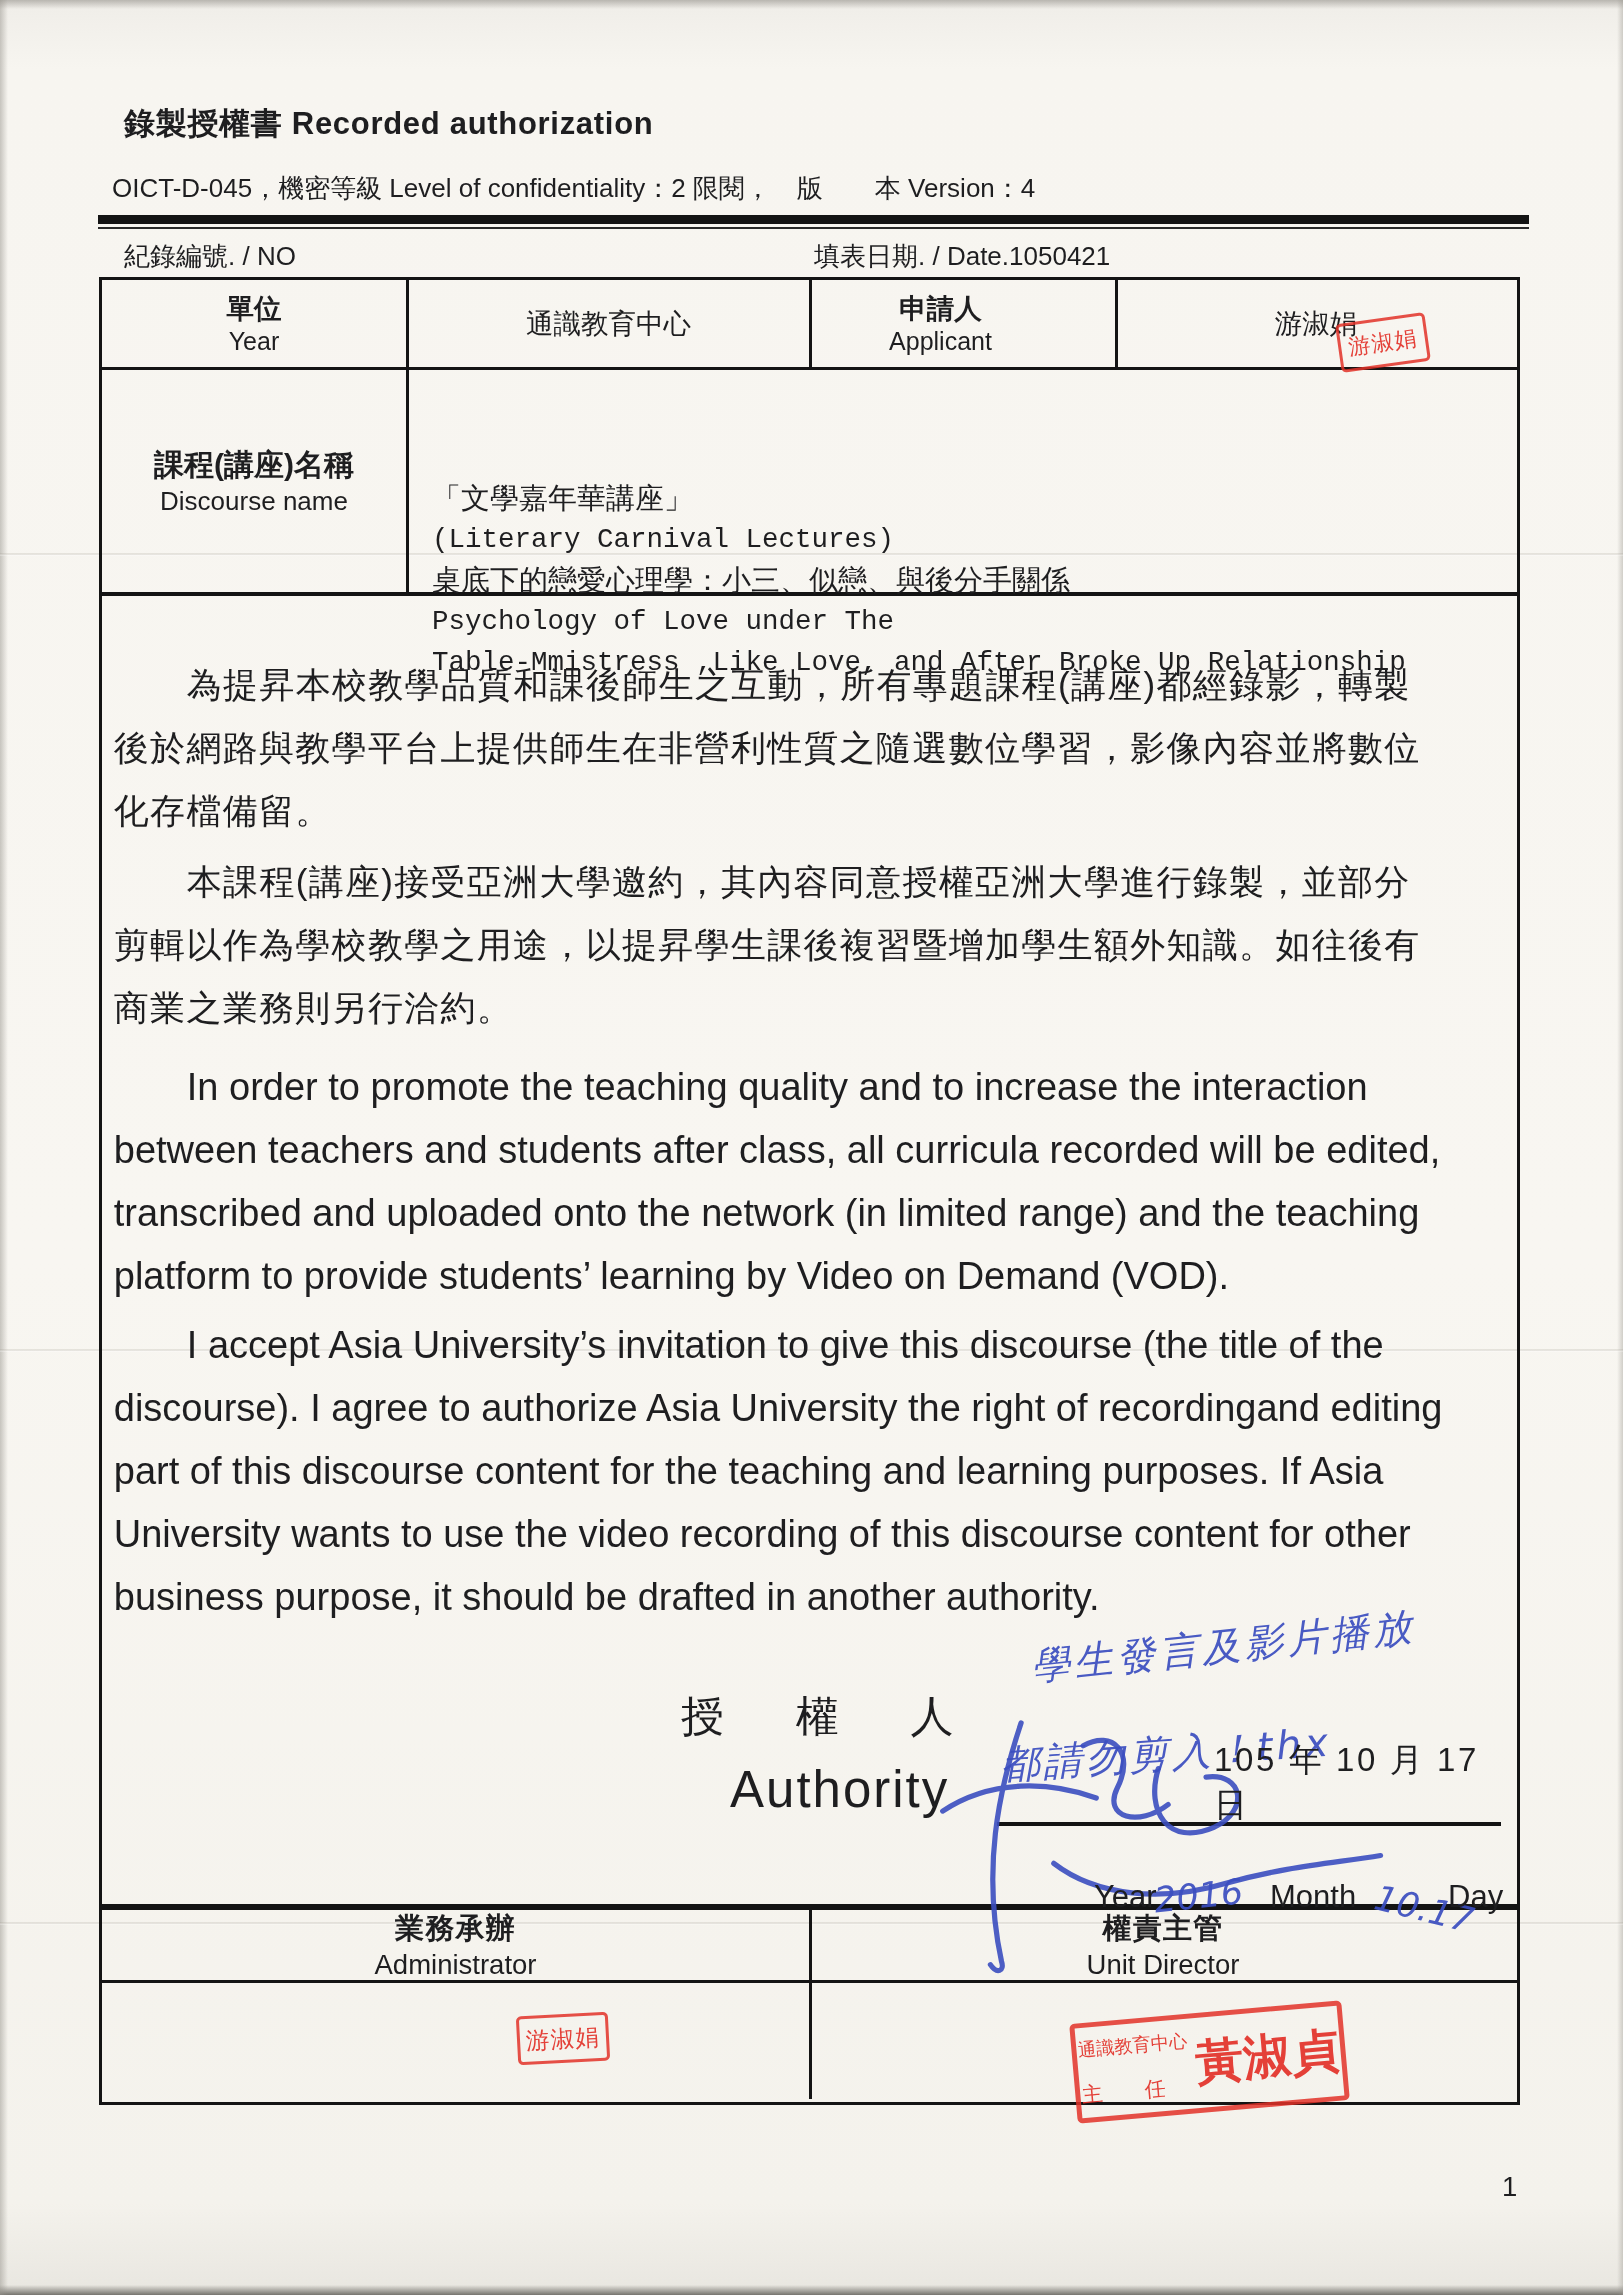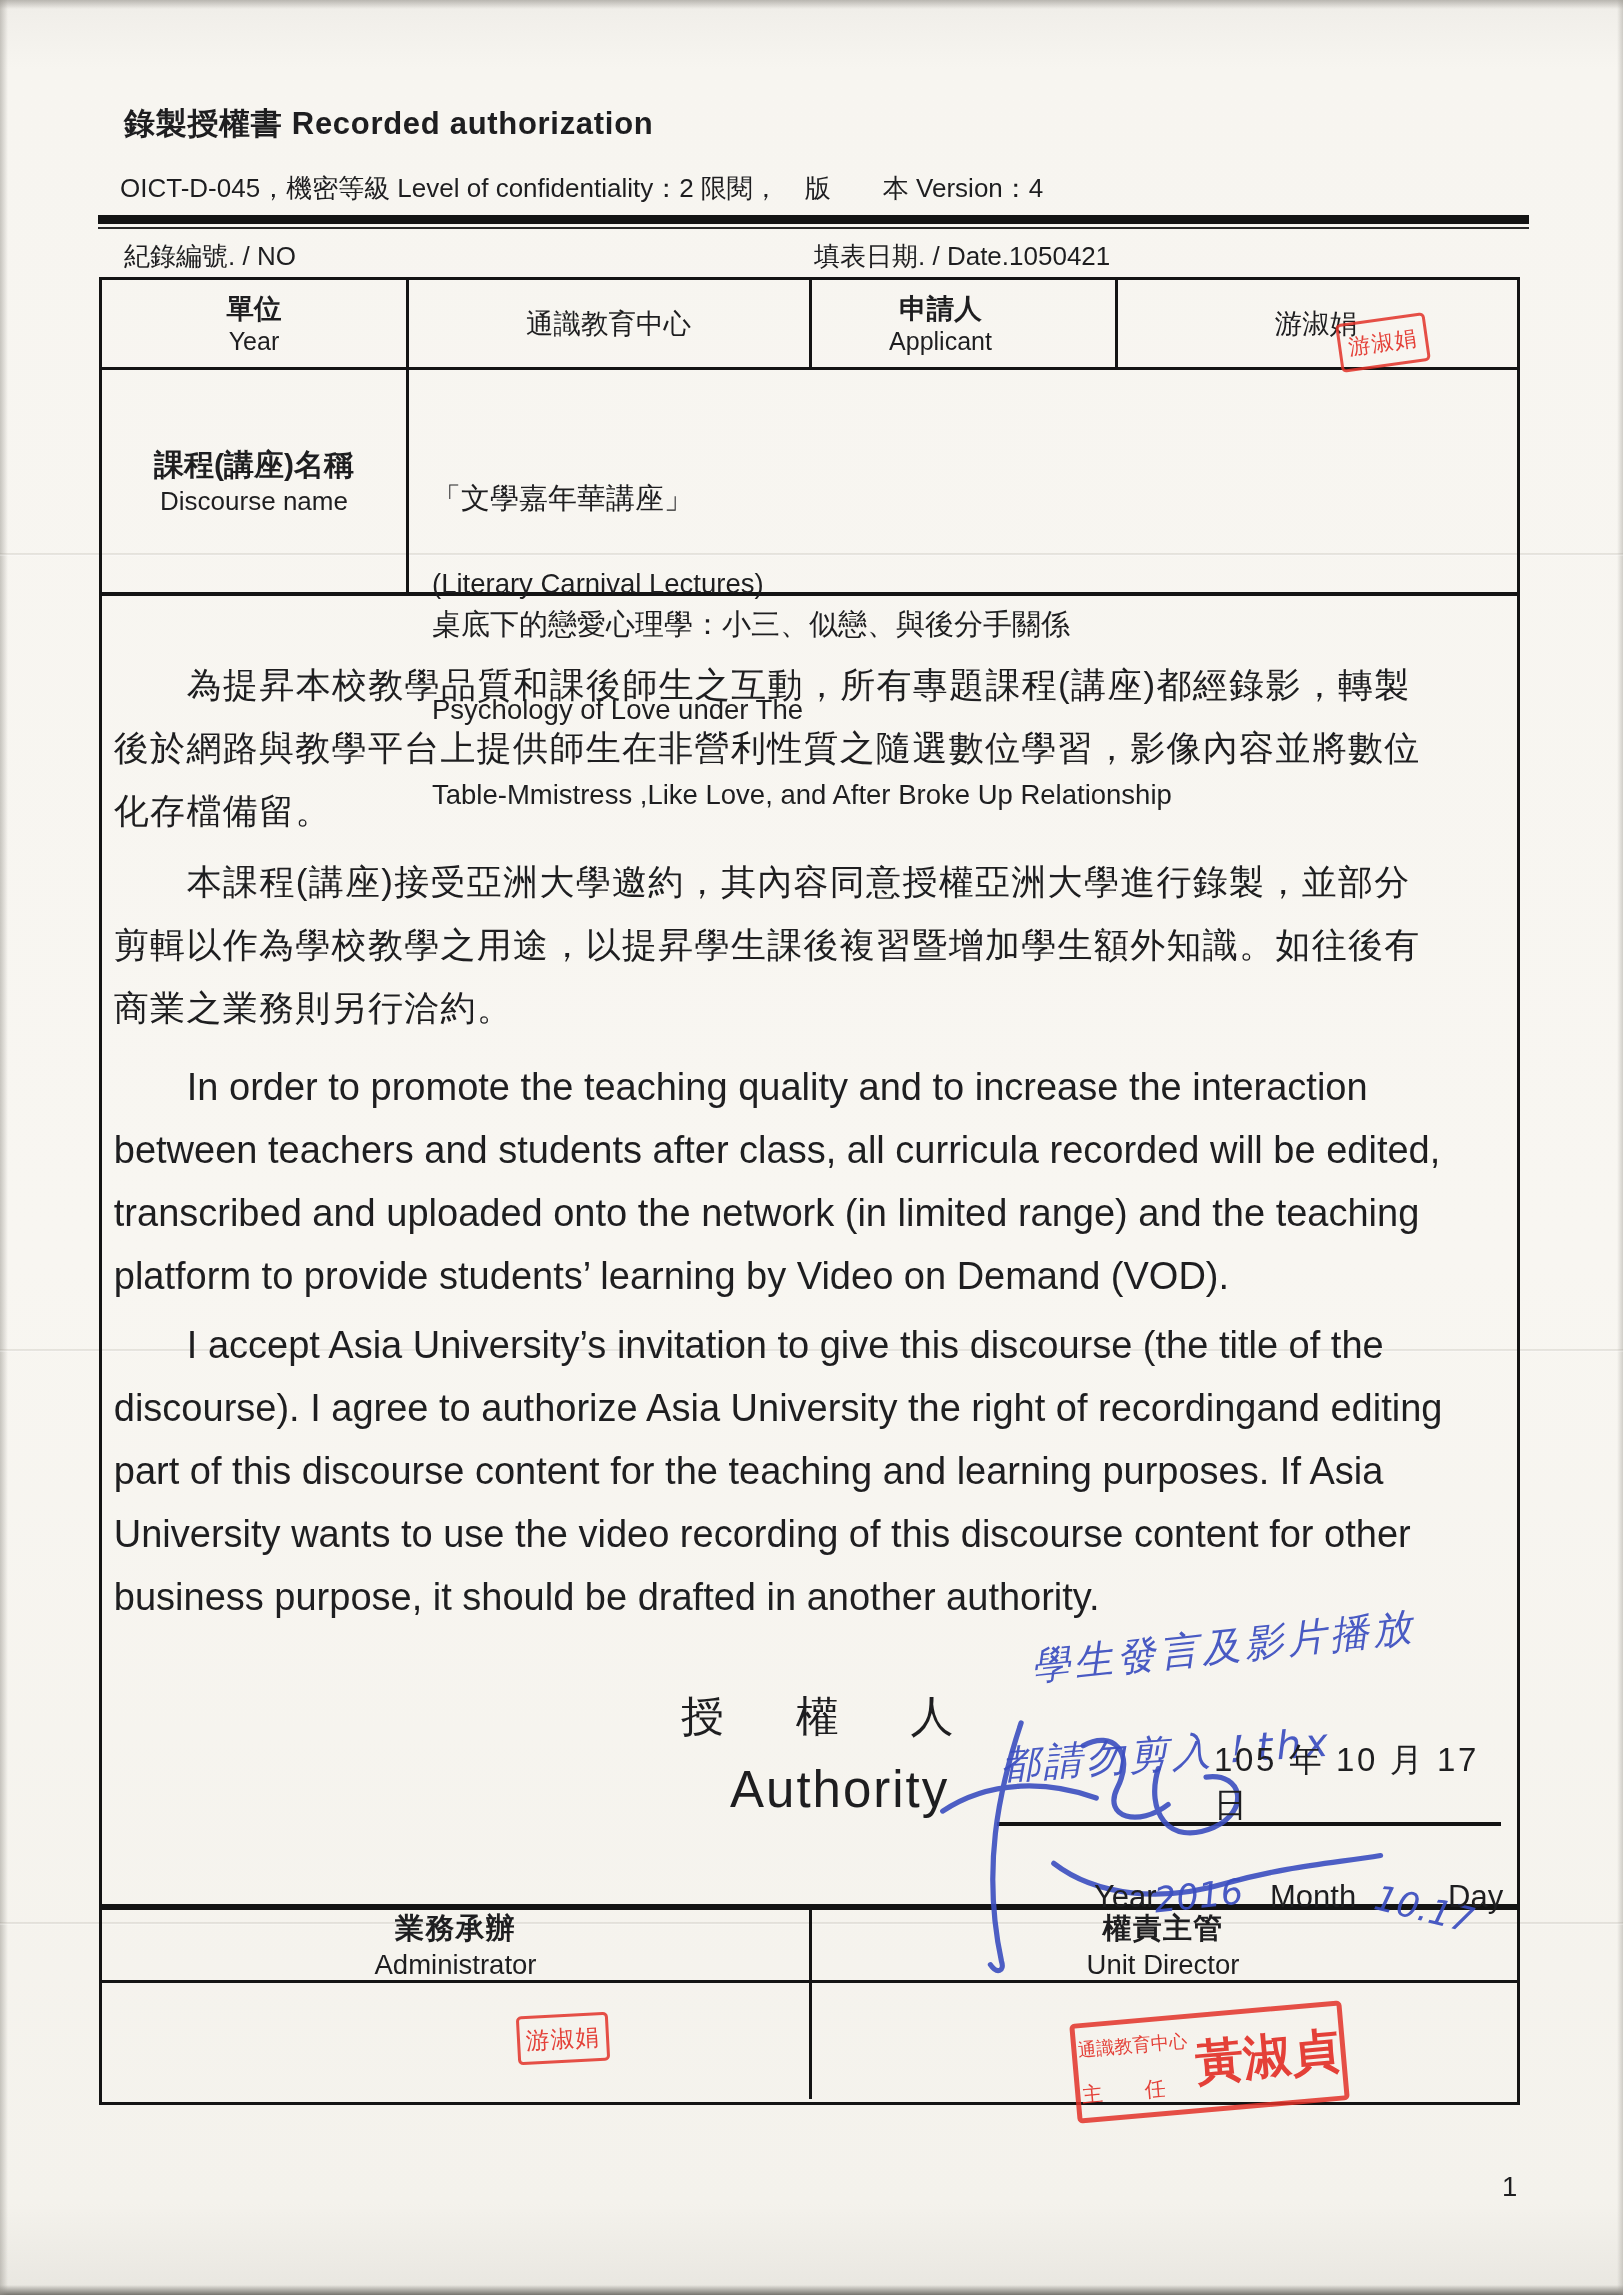--- a/index.html
+++ b/index.html
@@ -25,21 +25,21 @@
   .rule-thin{background:#2a2a2a;}
   .sheet-table{border:3.9px solid #141414;}
   .tline{position:absolute;background:#141414;}
   .cell{position:absolute;display:flex;flex-direction:column;align-items:center;justify-content:center;text-align:center;}
   .lbl-zh{font-size:27.5px;font-weight:bold;}
   .lbl-en{font-size:25px;}
   .val{font-size:27.5px;}
   .disc-lbl-zh{font-size:30px;font-weight:bold;}
   .disc-lbl-en{font-size:26px;}
   .disc-line-serif{font-family:"DejaVu Serif","Liberation Serif",serif;font-size:29px;height:41px;line-height:41px;white-space:nowrap;}
-  .disc-line-mono{font-family:Liberation Sans, sans-serif;font-size:27.5px;height:41px;line-height:41px;white-space:nowrap;margin-top:44px;}
+  .disc-line-mono{font-family:Liberation Mono, monospace;font-size:27.5px;height:41px;line-height:41px;white-space:nowrap;}
   .para{margin:0;}
   .zh-line{font-size:35px;line-height:63px;white-space:nowrap;letter-spacing:1.3px;}
   .en-line{font-size:38px;line-height:63px;white-space:nowrap;}
   .indent{padding-left:73px;}
   .auth-zh{font-size:43px;letter-spacing:14.4px;}
   .auth-en{font-size:51px;letter-spacing:2px;}
   .auth-underline{border-bottom:4.6px solid #141414;}
   .date-line{font-size:33px;letter-spacing:2.6px;}
   .ymd{font-size:31px;}
   .hand{color:#3b4ec0;font-family:"DejaVu Sans",sans-serif;font-style:italic;opacity:.92;}
@@ -58,21 +58,21 @@
 
   <div class="abs edge-top"></div>
   <div class="abs edge-bottom"></div>
   <div class="abs edge-left"></div>
   <div class="abs edge-right"></div>
   <div class="abs crease" style="top:553px;"></div>
   <div class="abs crease" style="top:1349px;"></div>
   <div class="abs crease" style="top:1922px;"></div>
 
   <div class="abs doc-title" style="left:124px;top:103px;">錄製授權書 Recorded authorization</div>
-  <div class="abs meta-line" style="left:120px;top:171px;">OICT-D-045，機密等級 Level of confidentiality：2 限閱，　版　　本 Version：4</div>
+  <div class="abs meta-line" style="left:112px;top:171px;">OICT-D-045，機密等級 Level of confidentiality：2 限閱，　版　　本 Version：4</div>
   <div class="abs rule-thick" style="left:98px;top:215px;width:1431px;height:8.5px;"></div>
   <div class="abs rule-thin" style="left:98px;top:227px;width:1431px;height:2px;"></div>
   <div class="abs reg-line" style="left:124px;top:239px;">紀錄編號. / NO</div>
   <div class="abs reg-line" style="left:814px;top:239px;">填表日期. / Date.1050421</div>
 
   <div class="abs sheet-table" style="left:99px;top:277px;width:1421px;height:1828px;box-sizing:border-box;">
 
     <div class="tline" style="left:304px;top:0;width:3.3px;height:316px;"></div>
     <div class="tline" style="left:707px;top:0;width:3.3px;height:89px;"></div>
     <div class="tline" style="left:1013px;top:0;width:3.3px;height:89px;"></div>

